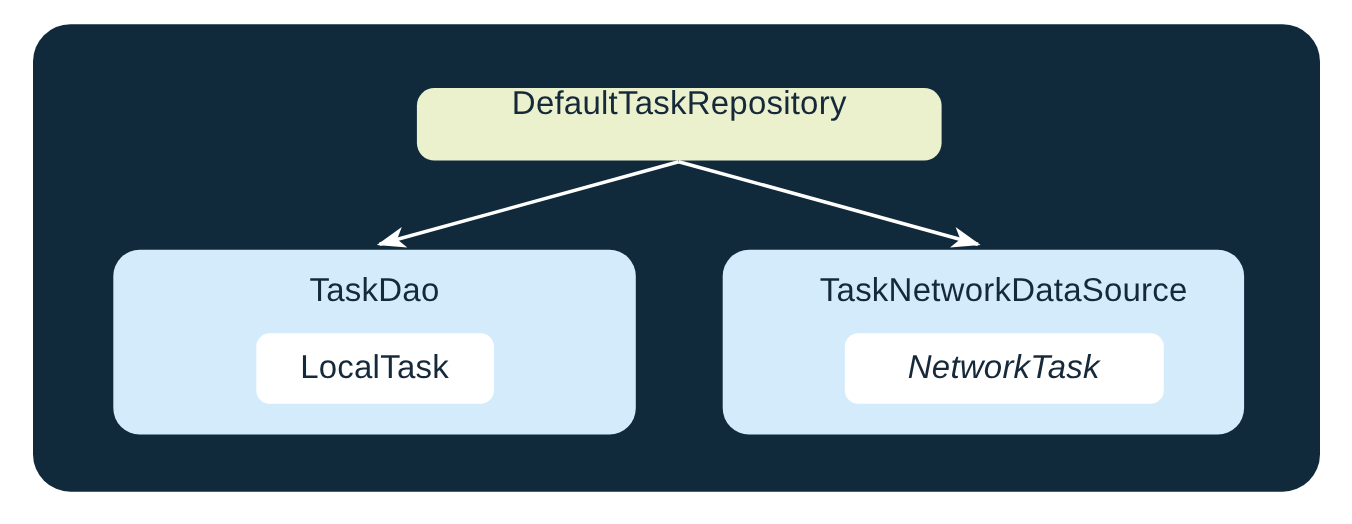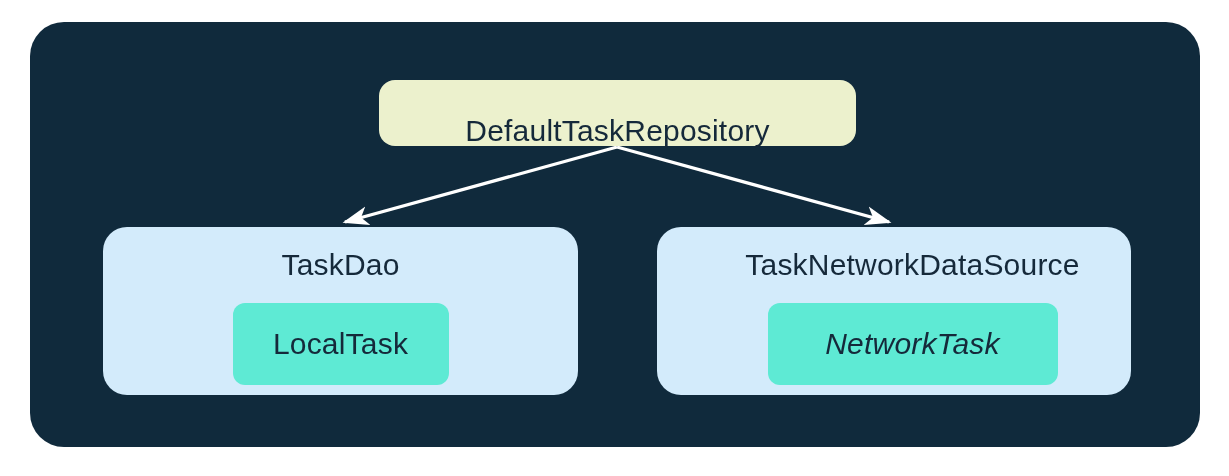--- a/index.html
+++ b/index.html
@@ -47,21 +47,21 @@
     border-radius: 18px;
   }
   
   #node-root {
     left: 379px;
     top: 80px;
     width: 477px;
     height: 66px;
     background: #ECF1CD;
     border-radius: 16px;
-    justify-content: flex-end;
+    justify-content: flex-start;
   }
   #node-root .node-title {
     font-size: 30px;
     color: #15293A;
     letter-spacing: 0.2px;
     line-height: 1;
   }
   
   .node-child {
     background: #D3EBFB;
@@ -84,26 +84,26 @@
   }
   .node-child .node-title {
     font-size: 30px;
     color: #15293A;
     line-height: 1;
     letter-spacing: 0.2px;
   }
   
   .chip {
     margin-top: 23px;
-    background: #5eead4;
+    background: #ffffff;
     border-radius: 12px;
     display: flex;
     align-items: center;
     justify-content: center;
-    height: 82px;
+    height: 64px;
     color: #15293A;
     font-size: 30px;
     letter-spacing: 0.2px;
   }
   #chip-local { width: 216px; }
   #chip-network { width: 290px; font-style: italic; }
 </style>
 </head>
 <body>
 

